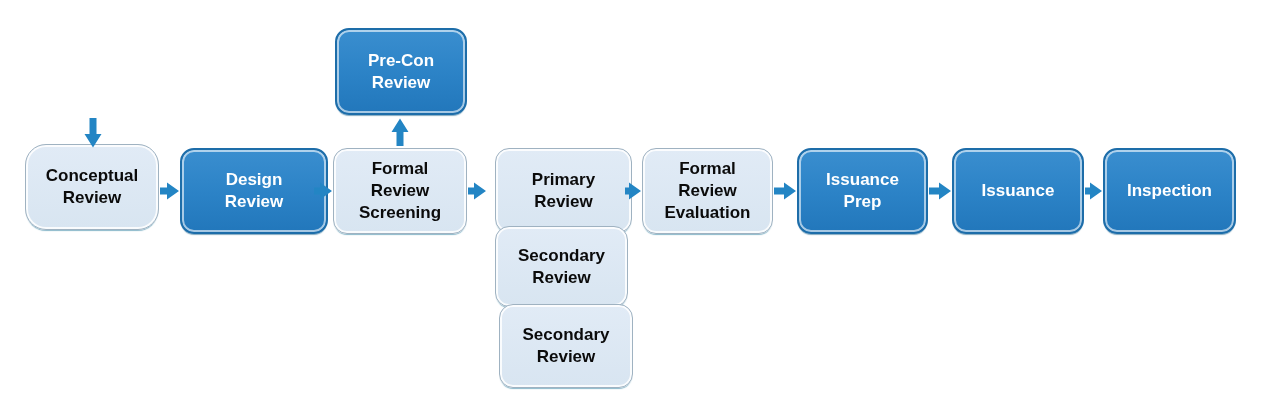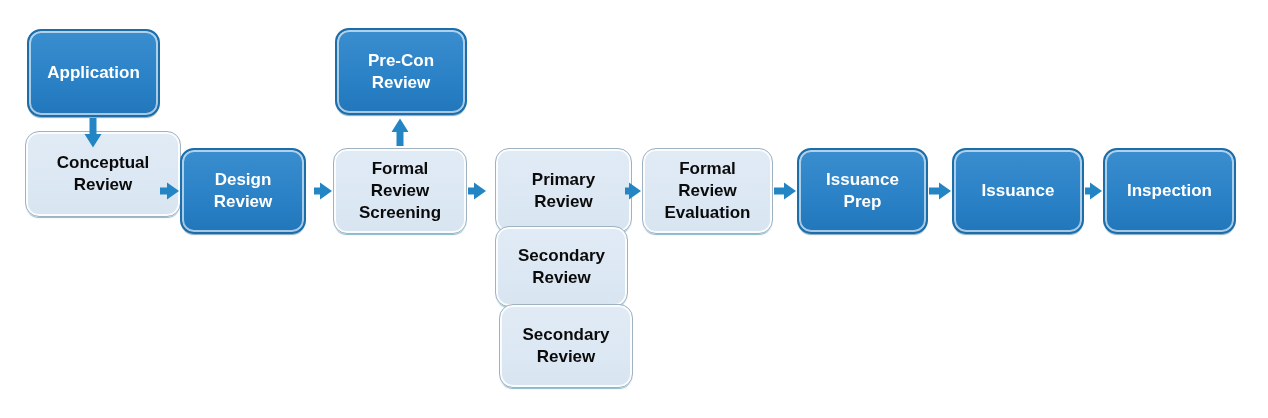--- a/index.html
+++ b/index.html
@@ -23,38 +23,37 @@
   }
   .light{
     background:linear-gradient(180deg,#e1ebf6 0%,#d8e5f1 100%);
     border:1px solid #9fb2c1;
     color:#0b0b0b;
     box-shadow:inset 0 0 0 2px rgba(255,255,255,.85), 0 2px 1px -1px rgba(44,125,158,.55);
   }
   
   #n-application{left:27px;top:29px;width:133px;height:88px;}
   #n-precon{left:335px;top:28px;width:132px;height:87px;}
-  #n-conceptual{left:25px;top:131px;width:156px;height:86px;}
-  #n-design{left:180px;top:148px;width:126px;height:86px;}
+  #n-conceptual{left:25px;top:144px;width:134px;height:86px;border-radius:21px;}
+  #n-design{left:180px;top:148px;width:148px;height:86px;}
   #n-screening{left:333px;top:148px;width:134px;height:86px;}
   #n-primary{left:487px;top:148px;width:137px;height:85px;margin-left:8px;}
   #n-secondary1{left:495px;top:226px;width:133px;height:81px;}
   #n-secondary2{left:499px;top:304px;width:134px;height:84px;}
   #n-evaluation{left:642px;top:148px;width:131px;height:86px;}
   #n-issuanceprep{left:797px;top:148px;width:131px;height:86px;}
   #n-issuance{left:952px;top:148px;width:132px;height:86px;}
   #n-inspection{left:1103px;top:148px;width:133px;height:86px;}
   #arrow-layer{position:absolute;left:0;top:0;pointer-events:none;}
 </style>
 </head>
 <body>
 
 <div id="canvas">
 
-  <div class="node dark" id="n-application">Application</div>
   <div class="node dark" id="n-precon">Pre-Con
 Review</div>
   <div class="node light" id="n-conceptual">Conceptual
 Review</div>
   <div class="node dark" id="n-design">Design
 Review</div>
   <div class="node light" id="n-screening">Formal
 Review
 Screening</div>
   <div class="node light" id="n-primary">Primary

